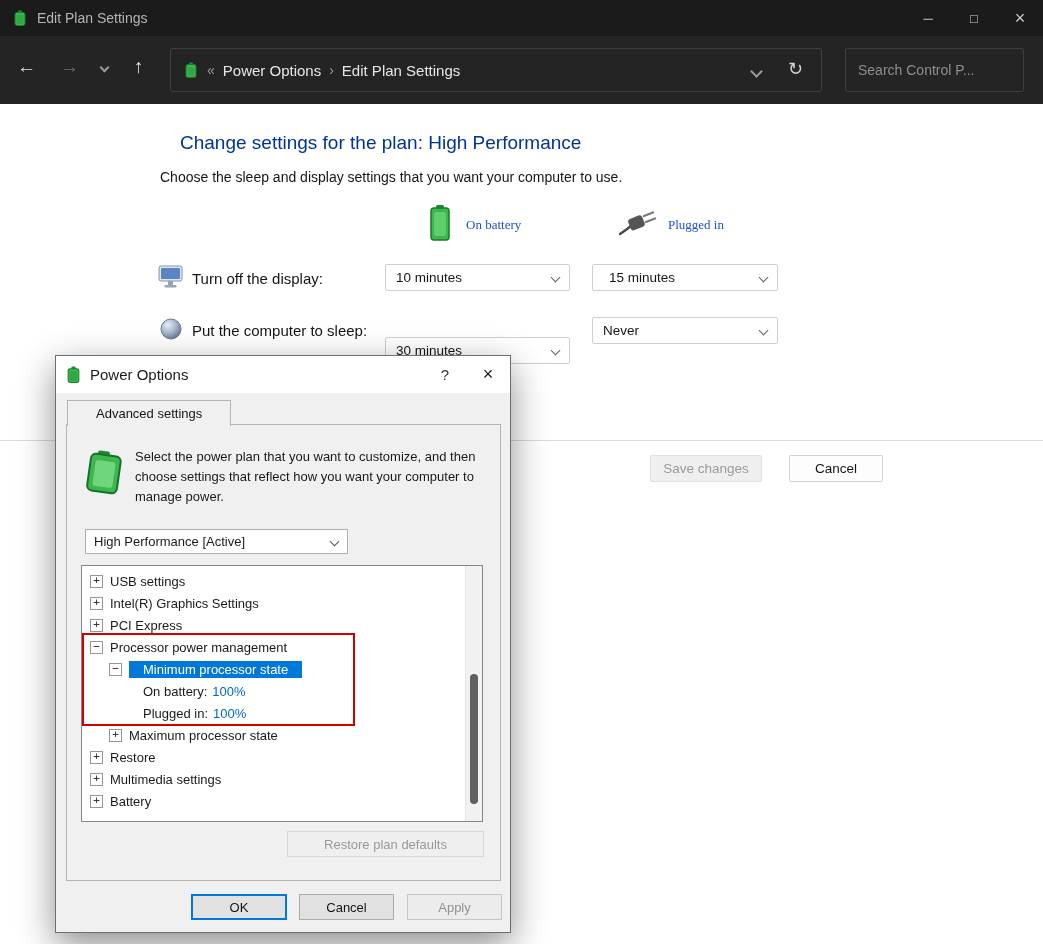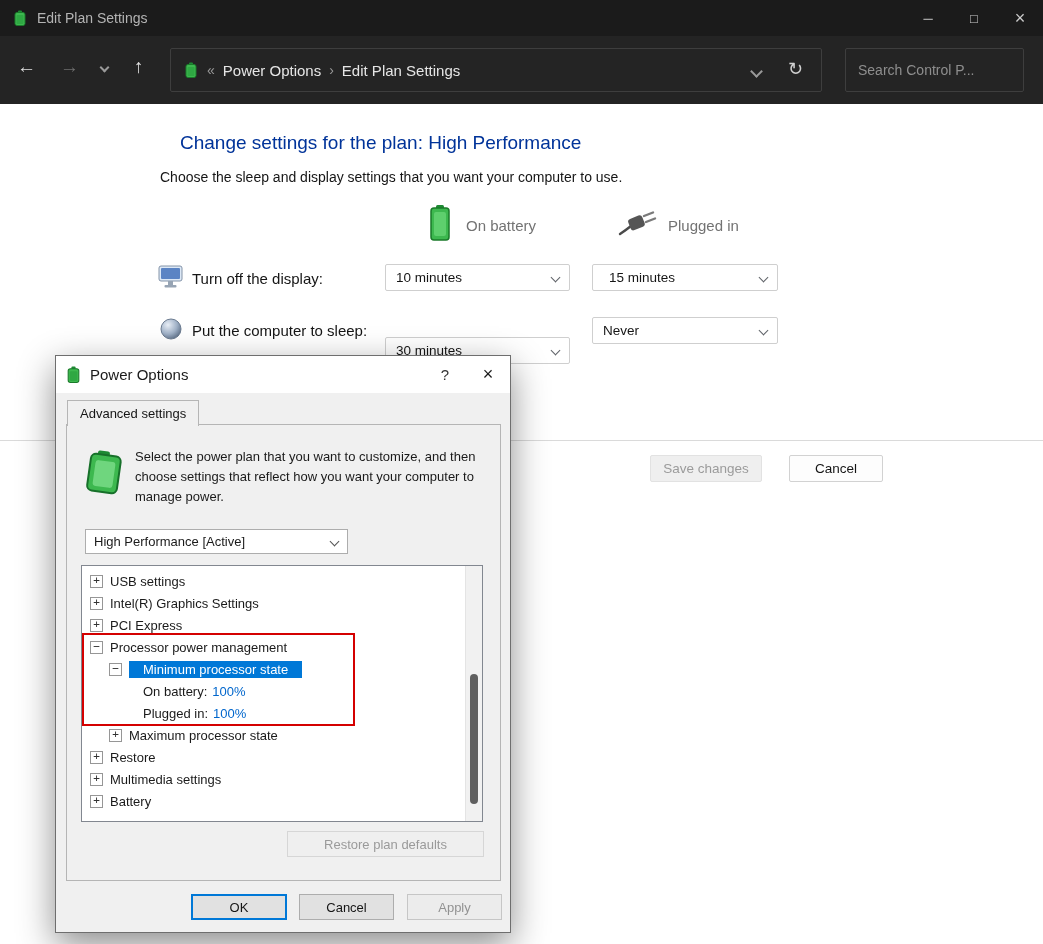--- a/index.html
+++ b/index.html
@@ -26,37 +26,37 @@
   #addressbar .crumb-sep{color:#9a9a9a;font-size:14px;}
   #addr-chev{position:absolute;right:60px;top:18px;}
   #refresh-ic{position:absolute;right:18px;top:9px;color:#d0d0d0;font-size:18px;}
   #searchbox{position:absolute;left:845px;top:12px;width:177px;height:42px;background:#242424;border:1px solid #3e3e3e;border-radius:2px;display:flex;align-items:center;}
   #search-input{flex:1;background:transparent;border:none;outline:none;color:#9a9a9a;font-size:14px;padding:0 8px 0 12px;font-family:"Liberation Sans",sans-serif;}
   #search-input::placeholder{color:#8e8e8e;}
 
   
   #page-heading{position:absolute;left:160px;top:132px;font-size:19px;color:#003399;margin-left:20px;}
   #page-subheading{position:absolute;left:160px;top:169px;font-size:14px;color:#151515;}
-  .col-hdr{position:absolute;font-size:15px;color:#737373;}
+  .col-hdr{position:absolute;font-size:13px;color:#1d4ed8;font-family:Liberation Serif, serif;}
   .row-label{position:absolute;font-size:15px;color:#151515;}
   .select{position:absolute;height:27px;background:#ffffff;border:1px solid #cfcfcf;border-radius:2px;display:flex;align-items:center;padding:0 10px;font-size:13.5px;color:#151515;box-sizing:border-box;}
   .select .sel-chev{position:absolute;right:10px;top:9px;width:6px;height:6px;border-right:1.6px solid #5f6368;border-bottom:1.6px solid #5f6368;transform:rotate(45deg);}
   #main-divider{position:absolute;left:0;top:440px;width:100%;height:1px;background:#dadada;}
   .mbtn{position:absolute;height:27px;display:flex;align-items:center;justify-content:center;font-size:13.5px;border-radius:2px;box-sizing:border-box;}
   #save-btn{left:650px;top:455px;width:112px;background:#efefef;border:1px solid #e2e2e2;color:#9b9b9b;}
   #cancel-main-btn{left:789px;top:455px;width:94px;background:#fdfdfd;border:1px solid #d2d2d2;color:#151515;}
 
   
   #dialog{position:absolute;left:55px;top:355px;width:456px;height:578px;background:#f0f0f0;border:1px solid #6e6e6e;box-shadow:0 12px 34px rgba(0,0,0,0.45);box-sizing:border-box;}
   #dlg-titlebar{position:absolute;top:0;left:0;width:100%;height:37px;background:#ffffff;display:flex;align-items:center;}
   #dlg-title{font-size:15px;color:#1a1a1a;margin-left:8px;}
   #dlg-icon{margin-left:9px;display:flex;}
   #dlg-help{position:absolute;right:44px;top:0;width:42px;height:37px;display:flex;align-items:center;justify-content:center;color:#333;font-size:15px;}
   #dlg-close{position:absolute;right:0;top:0;width:44px;height:37px;display:flex;align-items:center;justify-content:center;color:#1a1a1a;font-size:18px;}
-  #dlg-tab{position:absolute;left:11px;top:44px;height:25px;padding:0 12px;background:#f0f0f0;border:1px solid #b5b5b5;border-bottom:none;font-size:13px;color:#151515;display:flex;align-items:center;z-index:2;box-sizing:content-box;}
+  #dlg-tab{position:absolute;left:11px;top:44px;height:25px;padding:0 28px;background:#f0f0f0;border:1px solid #b5b5b5;border-bottom:none;font-size:13px;color:#151515;display:flex;align-items:center;z-index:2;box-sizing:content-box;}
   #dlg-pane{position:absolute;left:10px;top:68px;width:435px;height:457px;background:#f0f0f0;border:1px solid #b5b5b5;box-sizing:border-box;}
   #dlg-desc{position:absolute;left:68px;top:22px;width:355px;font-size:13px;line-height:1.55;color:#1a1a1a;}
   #dlg-big-icon{position:absolute;left:15px;top:24px;}
   #plan-combo{position:absolute;left:18px;top:104px;width:263px;height:25px;background:#ffffff;border:1px solid #adadad;display:flex;align-items:center;font-size:13px;color:#1a1a1a;padding-left:8px;box-sizing:border-box;}
   #plan-combo .sel-chev{position:absolute;right:9px;top:8px;width:6px;height:6px;border-right:1.6px solid #555;border-bottom:1.6px solid #555;transform:rotate(45deg);}
 
   #tree-box{position:absolute;left:14px;top:140px;width:402px;height:257px;background:#ffffff;border:1px solid #828790;box-sizing:border-box;padding-top:4px;}
   .trow{height:22px;display:flex;align-items:center;font-size:13px;color:#1a1a1a;box-sizing:border-box;}
   .lv0{padding-left:8px;} .lv1{padding-left:27px;} .lv2{padding-left:61px;}
   .tglyph{width:11px;height:11px;border:1px solid #969696;background:#fff;color:#333;font-size:11px;line-height:9px;text-align:center;margin-right:7px;flex:none;font-family:"DejaVu Sans Mono",monospace;}

